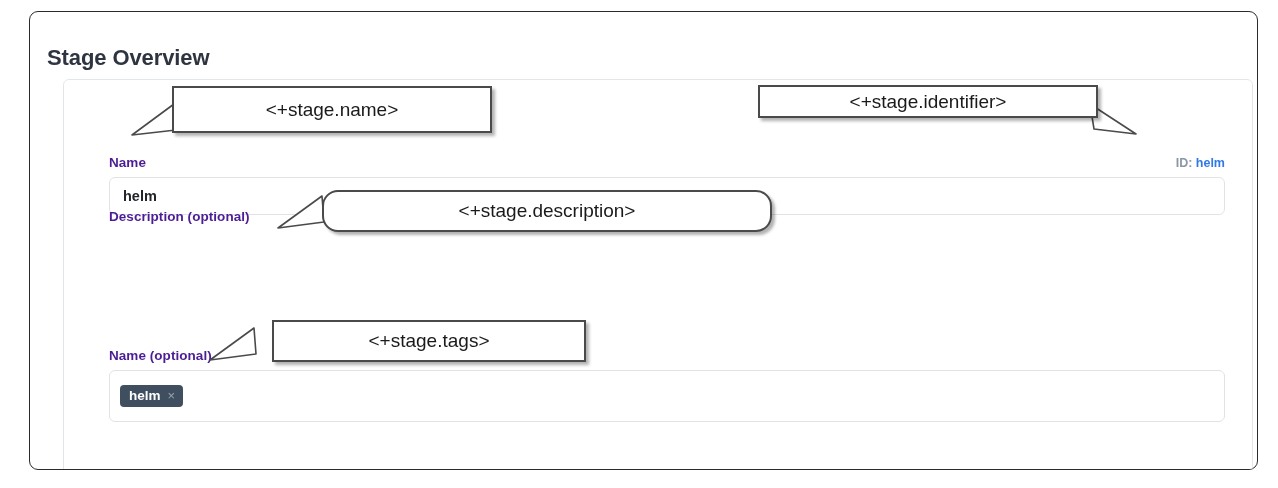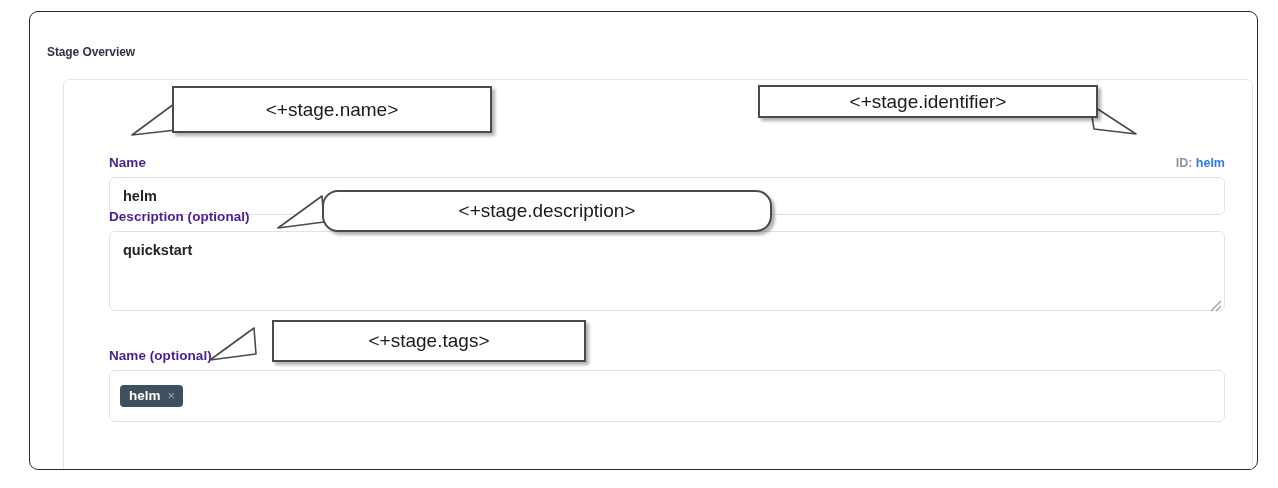--- a/index.html
+++ b/index.html
@@ -32,21 +32,21 @@
     background: #ffffff;
     box-sizing: border-box;
     overflow: hidden;
   }
 
   
   .page-title {
     position: absolute;
     left: 17px;
     top: 33px;
-    font-size: 12px;
+    font-size: 22px;
     font-weight: bold;
     color: #2e3440;
     letter-spacing: -0.1px;
     white-space: nowrap;
   }
 
   
   .inner-card {
     position: absolute;
     left: 33px;
@@ -206,27 +206,20 @@
           <span class="id-note">
             <span>ID:</span>
             <span class="id-value">helm</span>
           </span>
         </div>
         <input class="text-input" type="text" value="helm" style="">
       </div>
 
       <div class="field" style="top:127px;">
         <span class="field-label">Description (optional)</span>
-        <div style="position:relative;">
-          <textarea class="text-area" style="">quickstart</textarea>
-          <svg class="resize-grip" viewBox="0 0 13 13">
-            <line x1="12" y1="2" x2="2" y2="12" stroke="#9aa0a6" stroke-width="1.2"></line>
-            <line x1="12" y1="7" x2="7" y2="12" stroke="#9aa0a6" stroke-width="1.2"></line>
-          </svg>
-        </div>
       </div>
 
       <div class="field" style="top:266px;">
         <span class="field-label">Name (optional)</span>
         <div class="tags-input">
           <span class="tag-chip">
             <span>helm</span>
             <span class="tag-x">×</span>
           </span>
         </div>

